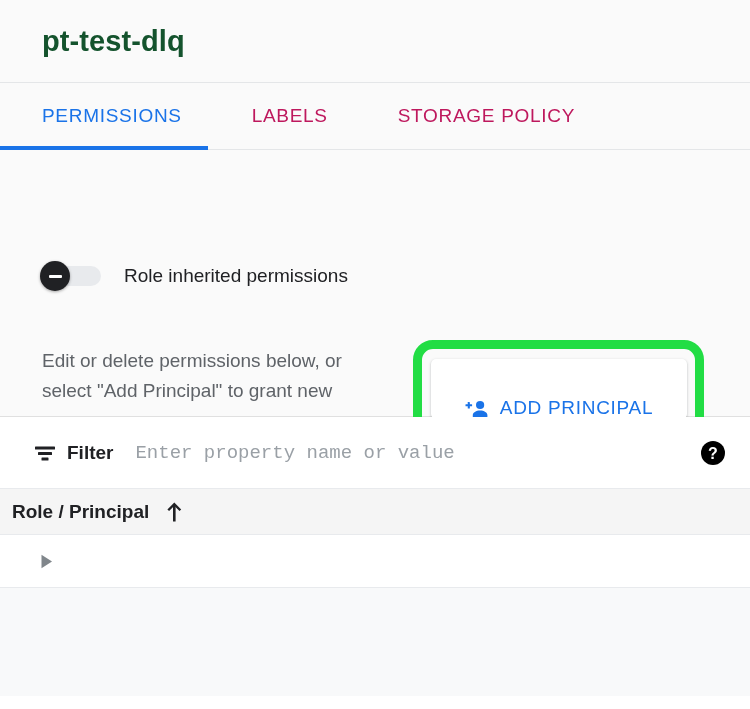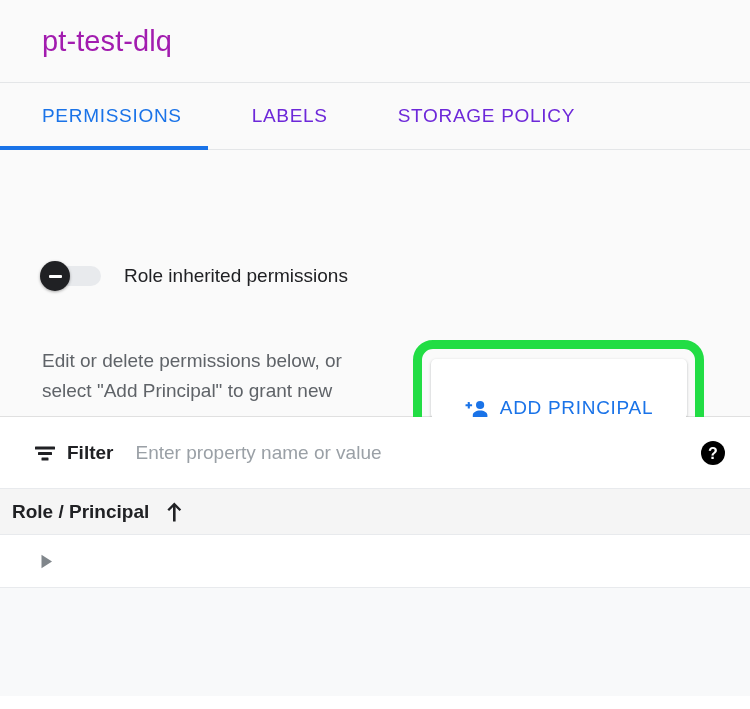--- a/index.html
+++ b/index.html
@@ -27,40 +27,40 @@
     height: 83px;
     background: #fafafa;
     display: flex;
     align-items: center;
     padding: 0 0 0 42px;
     box-sizing: border-box;
     border-bottom: 1px solid #e4e6e8;
   }
   .page-title {
     font-size: 29px;
-    font-weight: 400;
-    color: #a21caf;
+    font-weight: 700;
+    color: #14532d;
     letter-spacing: 0.1px;
     line-height: 1;
   }
 
   
   .tabbar {
     position: relative;
     height: 67px;
     background: #fafafa;
     display: flex;
     align-items: center;
     padding-left: 42px;
     box-sizing: border-box;
     border-bottom: 1px solid #e4e6e8;
   }
   .tab {
     font-size: 19px;
-    color: #6d28d9;
+    color: #be185d;
     letter-spacing: 0.7px;
     font-weight: 400;
     padding: 0;
     margin-right: 70px;
     position: relative;
     height: 67px;
     display: flex;
     align-items: center;
     cursor: pointer;
     user-select: none;
@@ -212,21 +212,21 @@
     font-size: 19px;
     font-weight: bold;
     color: #202124;
     margin-left: 11px;
     white-space: nowrap;
   }
   .filter-input {
     border: none;
     outline: none;
     background: transparent;
-    font-family: Liberation Sans, sans-serif;
+    font-family: Liberation Mono, monospace;
     font-size: 19px;
     color: #3b82f6;
     margin-left: 22px;
     flex: 1 1 auto;
     min-width: 0;
     padding: 0;
   }
   .filter-input::placeholder {
     color: #9aa0a6;
     opacity: 1;

